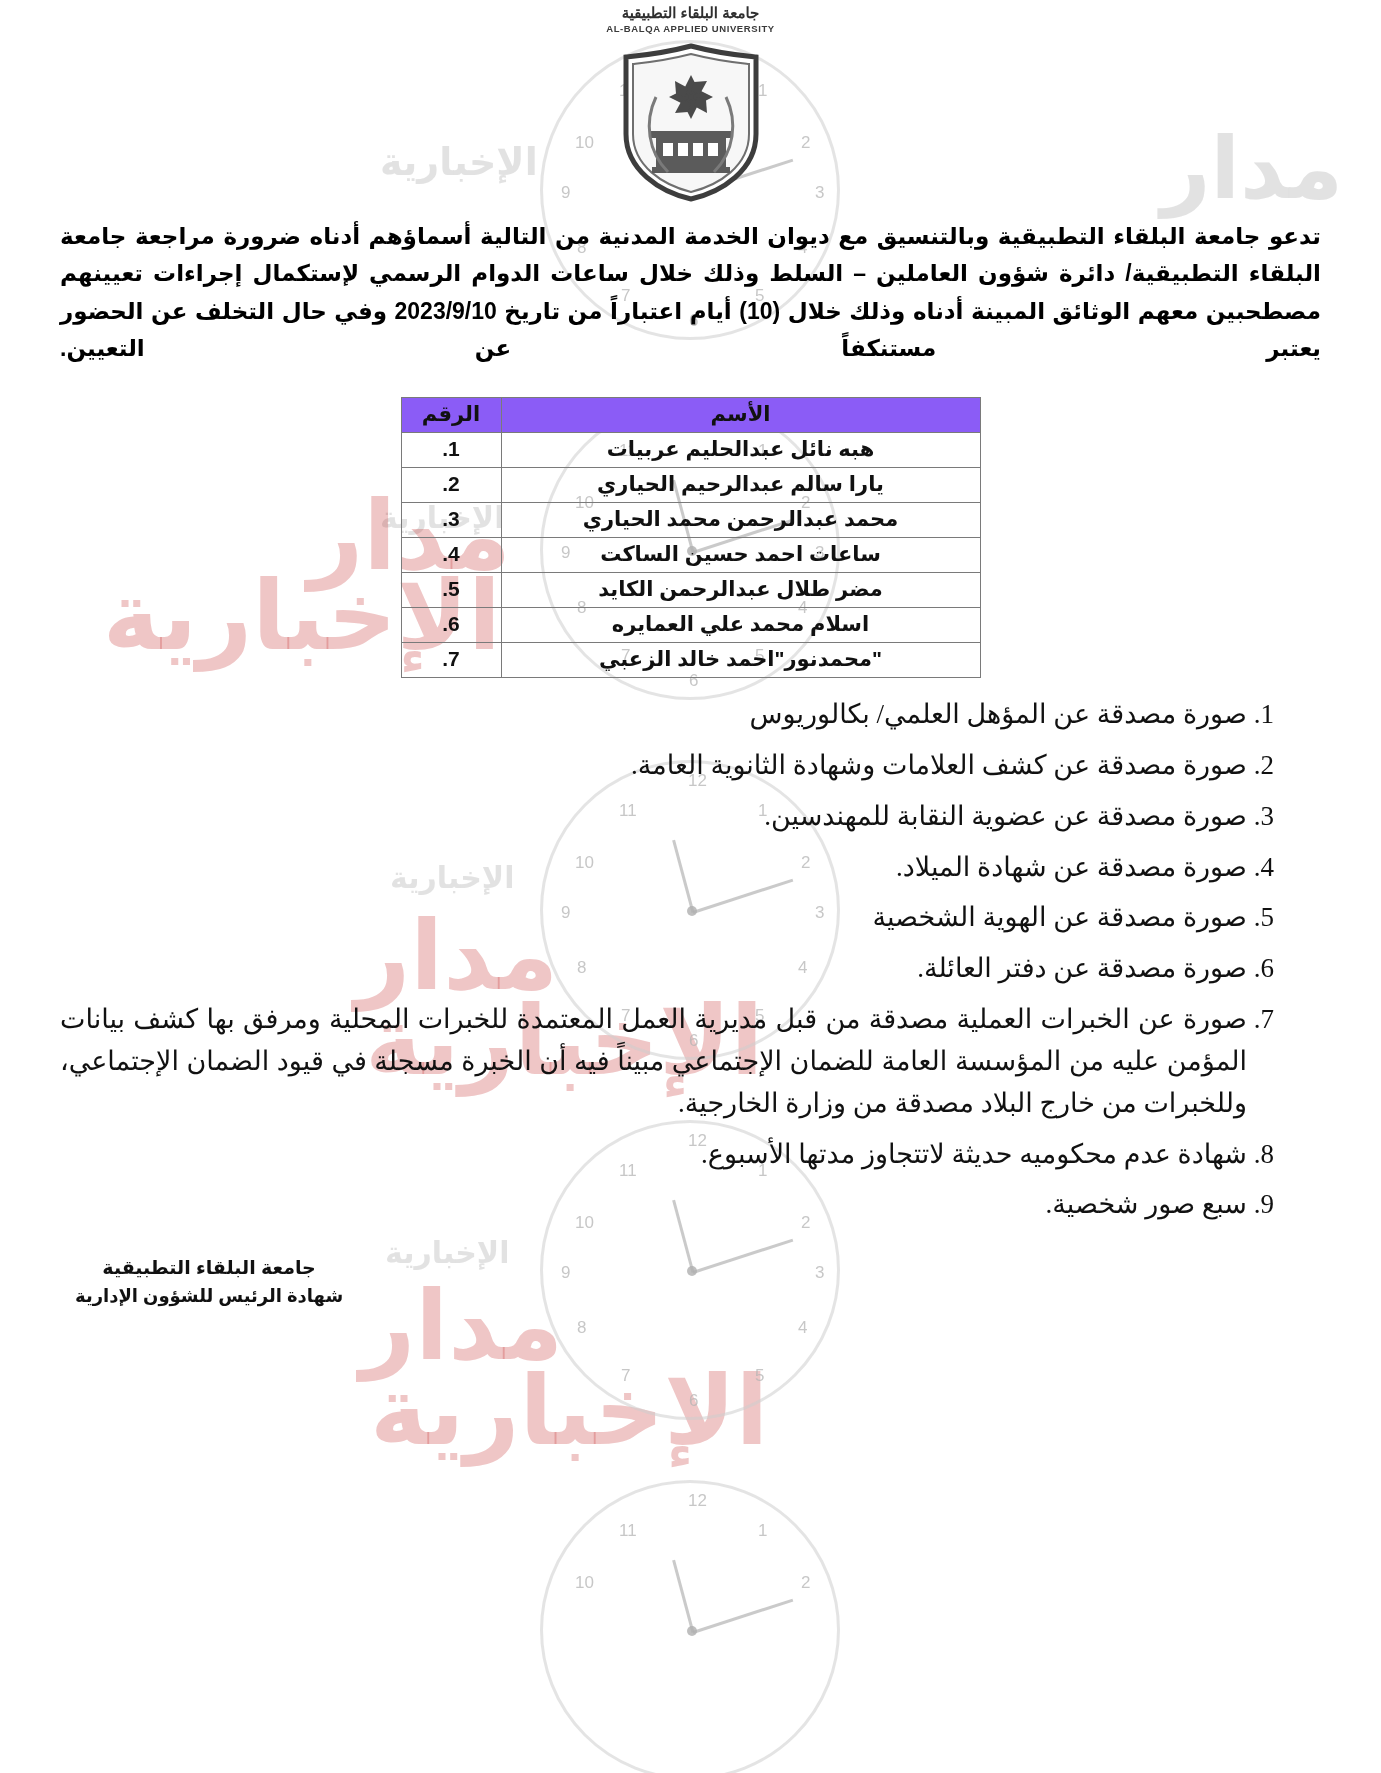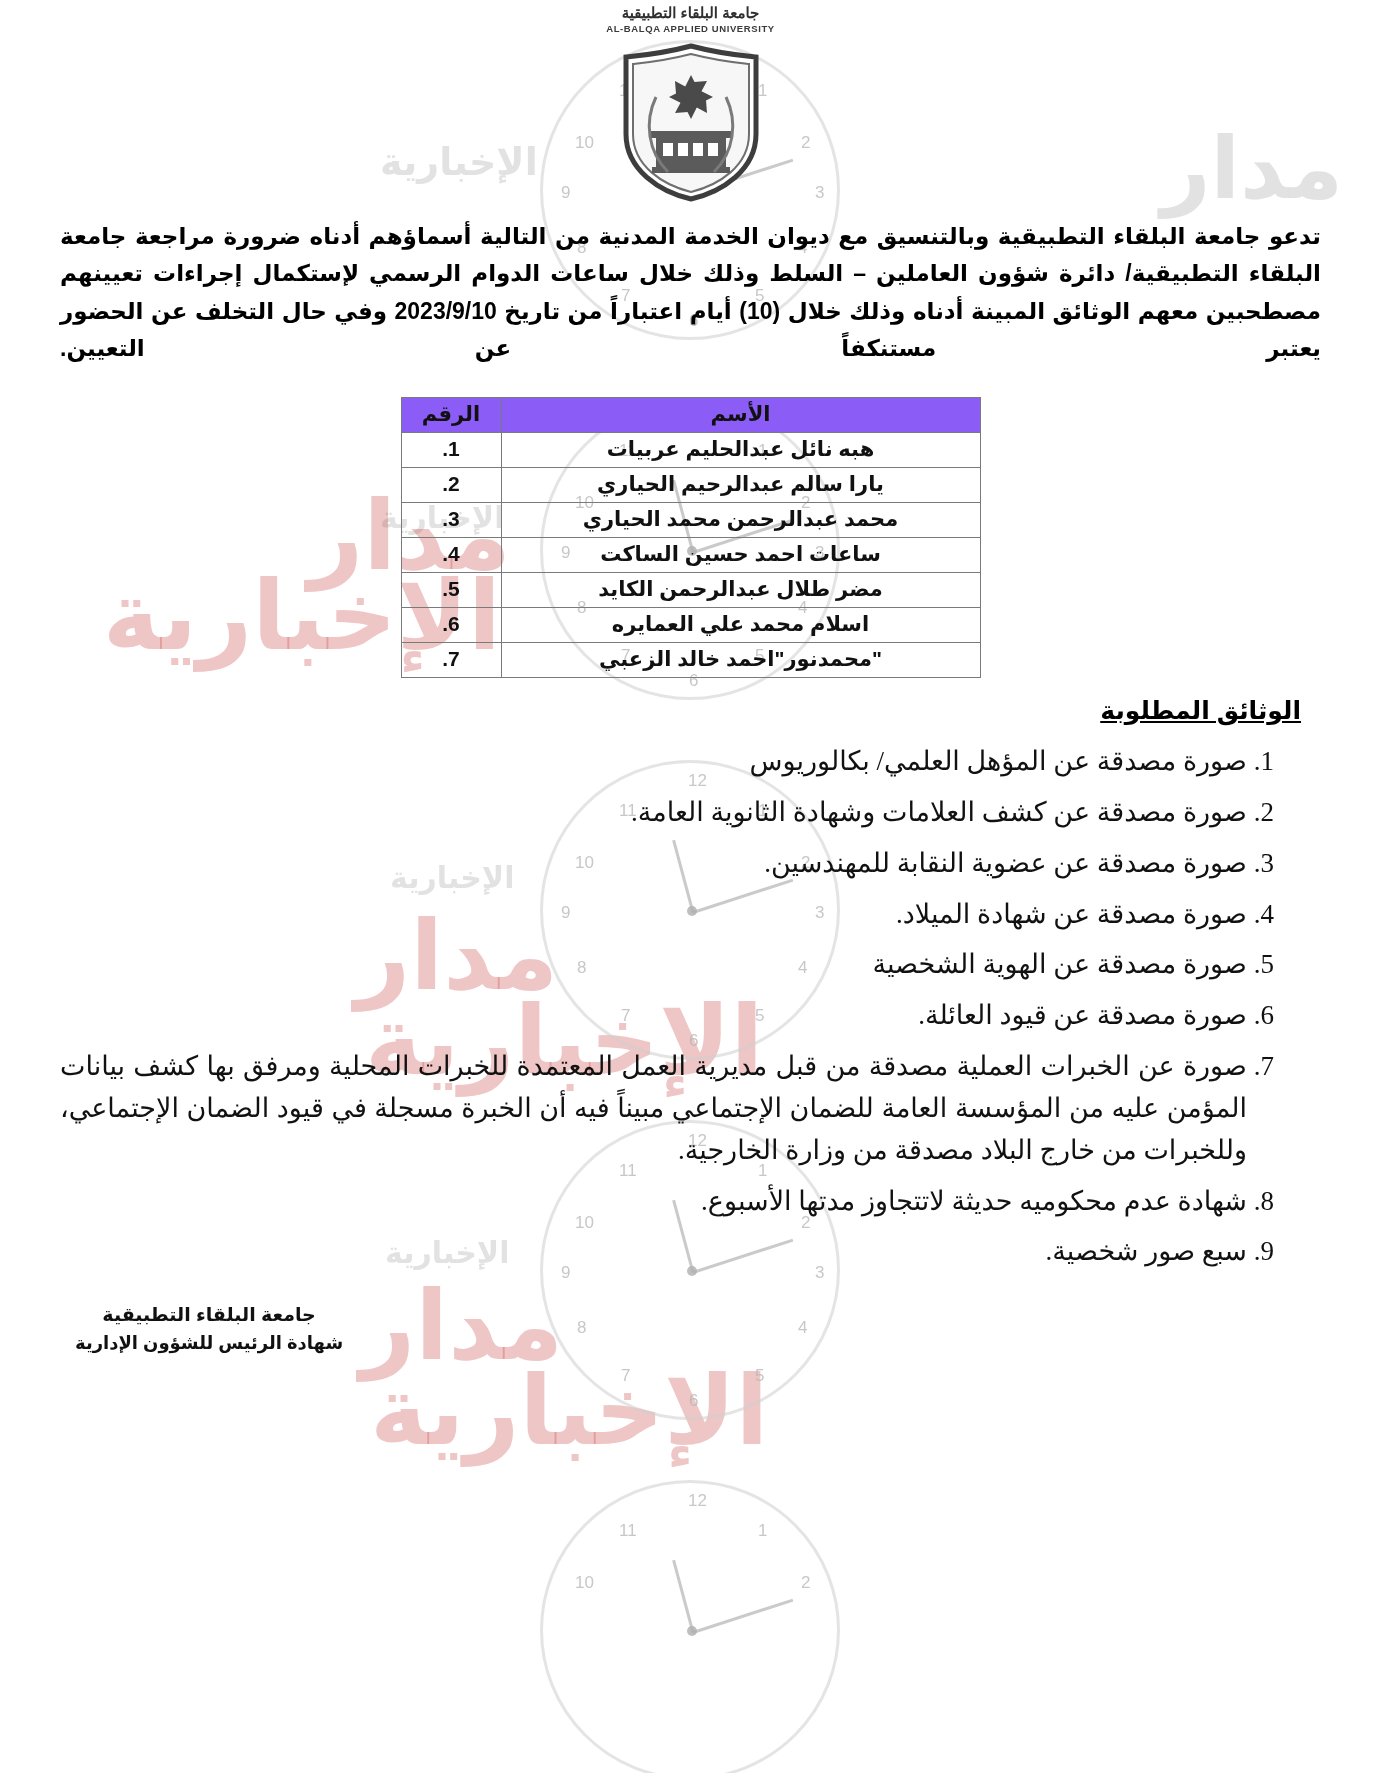--- a/index.html
+++ b/index.html
@@ -383,29 +383,28 @@
           <td class="num">6.</td>
         </tr>
         <tr>
           <td>"محمدنور"احمد خالد الزعبي</td>
           <td class="num">7.</td>
         </tr>
       </tbody>
     </table>
   </div>
 
-  <div class="docs-head">الوثائق المطلوبة</div>
 
   <ol class="docs">
     <li>صورة مصدقة عن المؤهل العلمي/ بكالوريوس</li>
     <li>صورة مصدقة عن كشف العلامات وشهادة الثانوية العامة.</li>
     <li>صورة مصدقة عن عضوية النقابة للمهندسين.</li>
     <li>صورة مصدقة عن شهادة الميلاد.</li>
     <li>صورة مصدقة عن الهوية الشخصية</li>
-    <li>صورة مصدقة عن قيود العائلة.</li>
+    <li>صورة مصدقة عن دفتر العائلة.</li>
     <li class="long">صورة عن الخبرات العملية مصدقة من قبل مديرية العمل المعتمدة للخبرات المحلية ومرفق بها كشف بيانات المؤمن عليه من المؤسسة العامة للضمان الإجتماعي مبيناً فيه أن الخبرة مسجلة في قيود الضمان الإجتماعي، وللخبرات من خارج البلاد مصدقة من وزارة الخارجية.</li>
     <li>شهادة عدم محكوميه حديثة لاتتجاوز مدتها الأسبوع.</li>
     <li>سبع صور شخصية.</li>
   </ol>
 
   <div class="signature">
     <div class="signature-inner">
       <div>جامعة البلقاء التطبيقية</div>
       <div class="sig-line2">شهادة الرئيس للشؤون الإدارية</div>
     </div>

